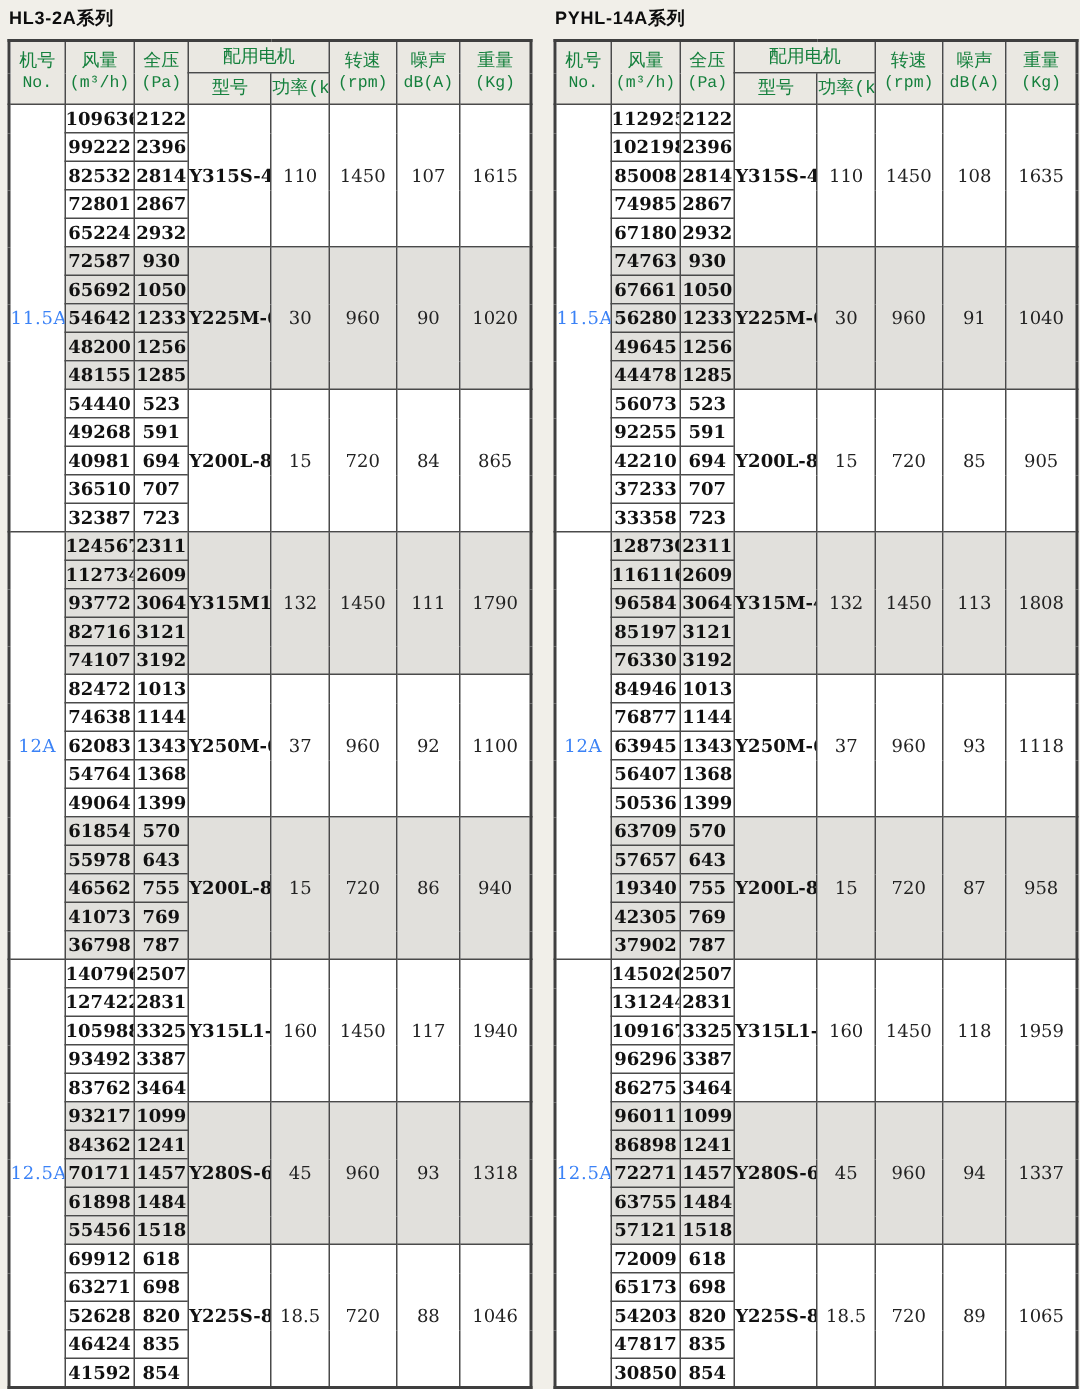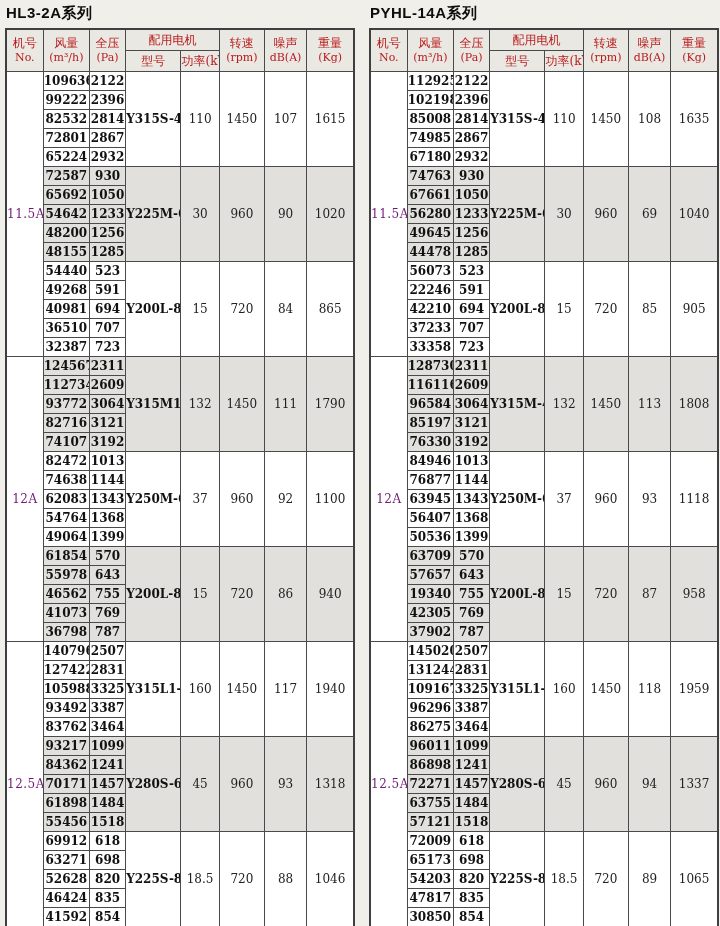--- a/index.html
+++ b/index.html
@@ -6,39 +6,39 @@
   body{
     width:720px;height:926px;overflow:hidden;
     background:#f1efe9;
     font-family:"DejaVu Serif","Liberation Serif",serif;
     color:#1c1c1c;
   }
   .page{display:flex;gap:14px;padding:2px 0 0 5px;}
   .series{width:350px;}
   .series-title{
     font-family:"Liberation Sans","DejaVu Sans",sans-serif;
-    font-size:15px;font-weight:bold;color:#0d0d0d;
+    font-size:12px;font-weight:bold;color:#0d0d0d;
     margin:2px 0 5px 1px;letter-spacing:0.5px;
   }
   table.spec-table{
     border-collapse:collapse;table-layout:fixed;width:350px;
     background:#ffffff;border:2px solid #3f3f3f;
   }
   .spec-table th,.spec-table td{
     border:1px solid #4a4a4a;padding:0;text-align:center;
     overflow:hidden;white-space:nowrap;
   }
   .spec-table thead th{
     background:#eae8e2;font-weight:normal;font-size:12px;
-    height:20px;line-height:1.2;color:#b91c1c;
+    height:20px;line-height:1.2;color:#15803d;font-family:Liberation Mono, monospace;
   }
   .hline{line-height:1.3;font-size:12px;}
   .hline.sub{font-size:11px;}
   .spec-table tbody td{height:18px;line-height:18px;font-size:12px;}
-  td.machine{background:#ffffff;font-size:12px;letter-spacing:0.5px;color:#701a75;}
+  td.machine{background:#ffffff;font-size:12px;letter-spacing:0.5px;color:#3b82f6;}
   td.airflow,td.pressure{font-weight:bold;font-size:12px;color:#111;}
   td.model{font-weight:bold;font-size:12px;color:#111;margin-top:28px;}
   td.power,td.rpm,td.noise,td.weight{font-size:12px;color:#222;}
   td.shaded{background:#e1e0dc;}
 </style>
 </head>
 <body>
 
 <div class="page">
   <section class="series">
@@ -394,21 +394,21 @@
             <tr>
               <td class="airflow">67180</td>
               <td class="pressure">2932</td>
             </tr>
             <tr>
               <td class="airflow shaded">74763</td>
               <td class="pressure shaded">930</td>
               <td class="model shaded" rowspan="5">Y225M-6</td>
               <td class="power shaded" rowspan="5">30</td>
               <td class="rpm shaded" rowspan="5">960</td>
-              <td class="noise shaded" rowspan="5">69</td>
+              <td class="noise shaded" rowspan="5">91</td>
               <td class="weight shaded" rowspan="5">1040</td>
             </tr>
             <tr>
               <td class="airflow shaded">67661</td>
               <td class="pressure shaded">1050</td>
             </tr>
             <tr>
               <td class="airflow shaded">56280</td>
               <td class="pressure shaded">1233</td>
             </tr>
@@ -423,21 +423,21 @@
             <tr>
               <td class="airflow">56073</td>
               <td class="pressure">523</td>
               <td class="model" rowspan="5">Y200L-8</td>
               <td class="power" rowspan="5">15</td>
               <td class="rpm" rowspan="5">720</td>
               <td class="noise" rowspan="5">85</td>
               <td class="weight" rowspan="5">905</td>
             </tr>
             <tr>
-              <td class="airflow">22246</td>
+              <td class="airflow">92255</td>
               <td class="pressure">591</td>
             </tr>
             <tr>
               <td class="airflow">42210</td>
               <td class="pressure">694</td>
             </tr>
             <tr>
               <td class="airflow">37233</td>
               <td class="pressure">707</td>
             </tr>

